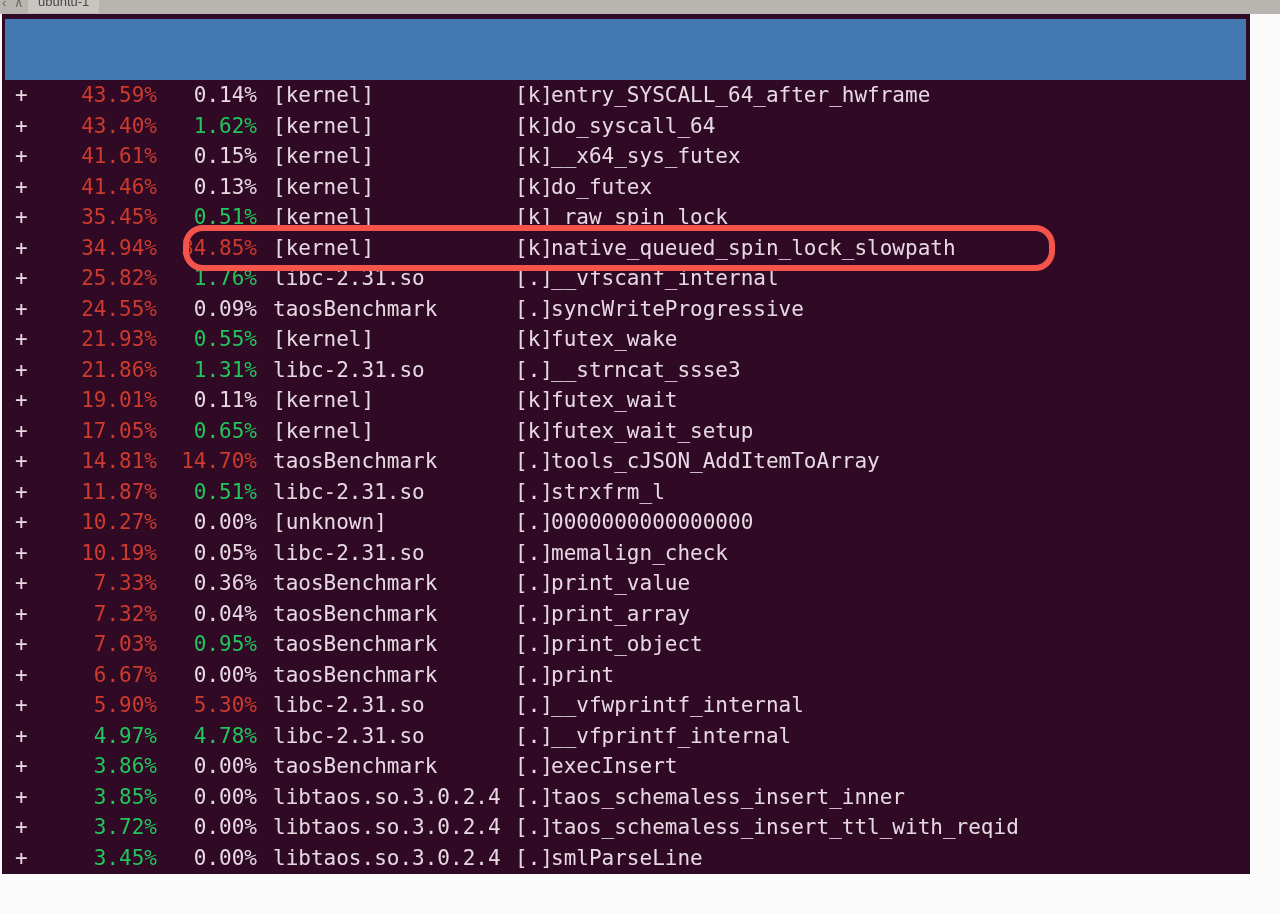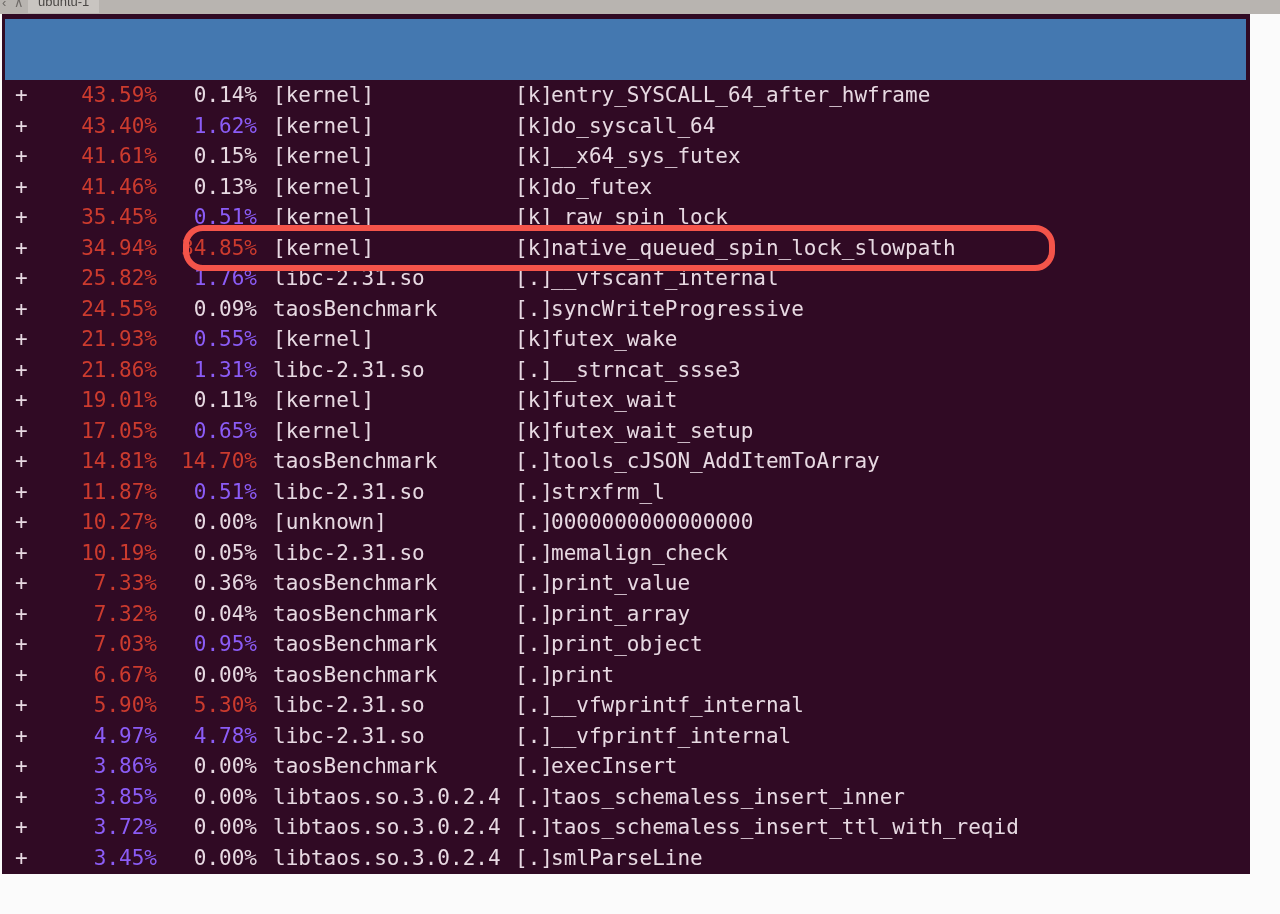--- a/index.html
+++ b/index.html
@@ -94,21 +94,21 @@
   .cell { display: inline-block; vertical-align: top; }
   .c-expand   { width: 32px; text-align: left;  padding-left: 10px; color: #e7d9e2; }
   .c-children { width: 110px; text-align: right; }
   .c-self     { width: 100px; text-align: right; }
   .c-gap      { width: 16px; }
   .c-object   { width: 242px; text-align: left; color: #e7d9e2; }
   .c-dso      { width: 36px; text-align: left;  color: #e7d9e2; }
   .c-symbol   { text-align: left; color: #e7d9e2; }
 
   .v-red   { color: #cc3b2e; }
-  .v-green { color: #8b5cf6; }
+  .v-green { color: #22c55e; }
   .v-white { color: #e7d9e2; }
 
   
   #status-bar {
     position: absolute;
     left: 3px; top: 889px;
     width: 1241px;
     height: 25px;
     background: #4478b0;
     color: #f2f6fa;

